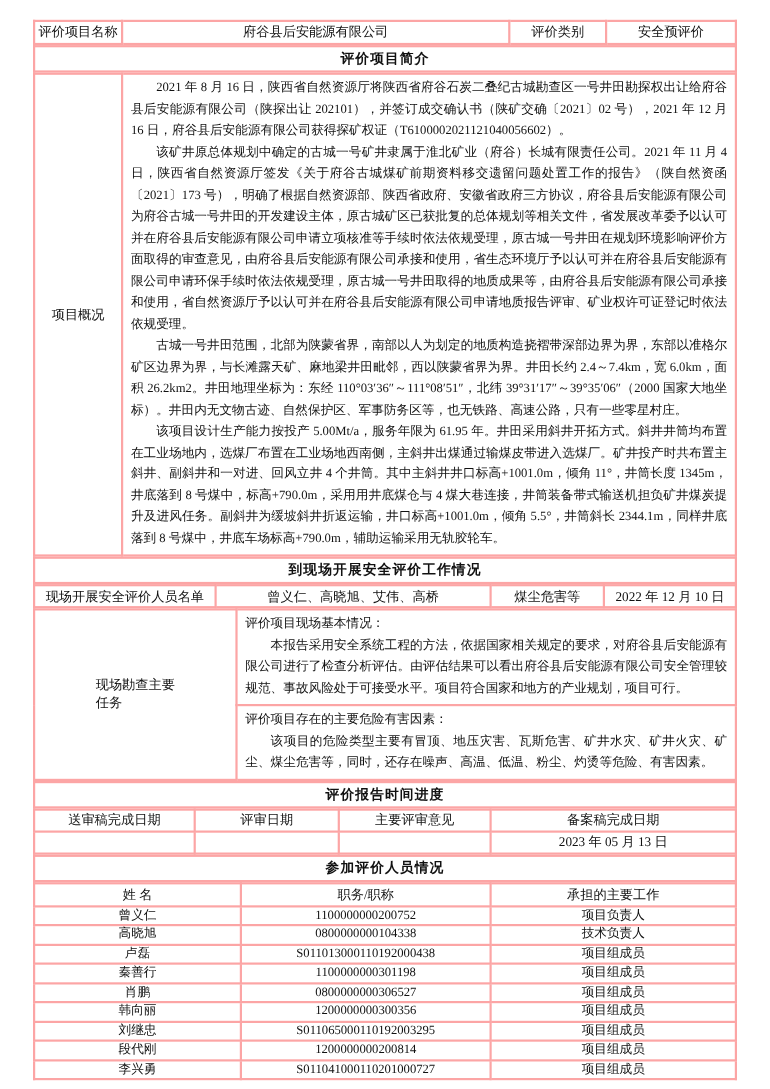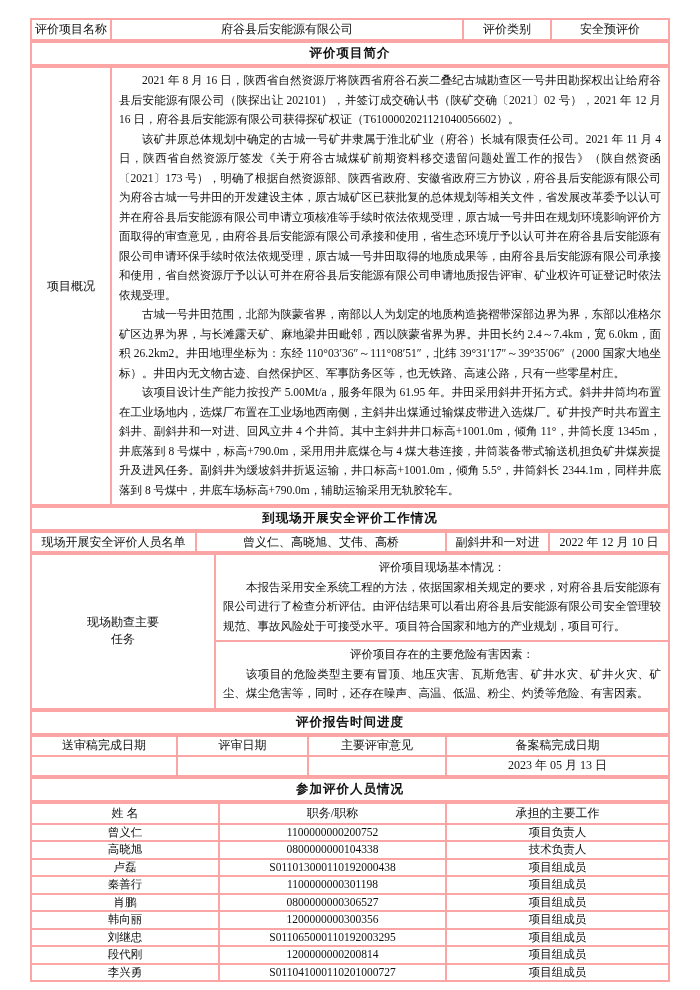--- a/index.html
+++ b/index.html
@@ -11,25 +11,25 @@
   .sheet > table{border-collapse:collapse;table-layout:fixed;width:640px;
     border-left:2px solid #000;border-right:2px solid #000;}
   .sheet > table:first-child{border-top:2px solid #000;}
   .sheet > table:last-child{border-bottom:2px solid #000;}
   td{border:2px solid #fca5a5;font-size:12px;text-align:center;vertical-align:middle;
      padding:0 3px;overflow:hidden;}
   .h20{height:20px}.h21{height:21px}.h22{height:20px}
   .sec td{font-weight:bold;font-size:12.5px;height:21px;letter-spacing:1px;margin-top:36px;}
   .body-cell{text-align:left;padding:3px 7px 4px 7px;vertical-align:top;}
   .para{font-size:11.5px;line-height:19.5px;text-align:justify;text-indent:2em;}
-  .task-title{font-size:11.5px;line-height:19.5px;text-align:center;}
+  .task-title{font-size:11.5px;line-height:19.5px;text-align:left;}
   .people-row{height:17.5px;}
   .people-row td{font-size:11.5px;line-height:15px;padding:0 3px;}
   .people-head{height:21px;font-family:Liberation Serif, serif;}
-  .wrap6{display:inline-block;width:6em;text-align:center;line-height:17px;}
+  .wrap6{display:inline-block;width:6em;text-align:left;line-height:17px;}
 </style>
 </head>
 <body>
 
 <div class="sheet">
 
   <table>
     <colgroup>
         <col style="width:80px">
         <col style="width:352px">
@@ -85,21 +85,21 @@
     <colgroup>
         <col style="width:165px">
         <col style="width:250px">
         <col style="width:103px">
         <col>
       </colgroup>
     <tbody>
         <tr class="h22">
       <td>现场开展安全评价人员名单</td>
       <td>曾义仁、高晓旭、艾伟、高桥</td>
-      <td>副斜井和一对进</td>
+      <td>煤尘危害等</td>
       <td>2022 年 12 月 10 日</td>
     </tr>
   </tbody>
     </table>
 
   <table>
     <colgroup>
         <col style="width:184px">
         <col>
       </colgroup>

